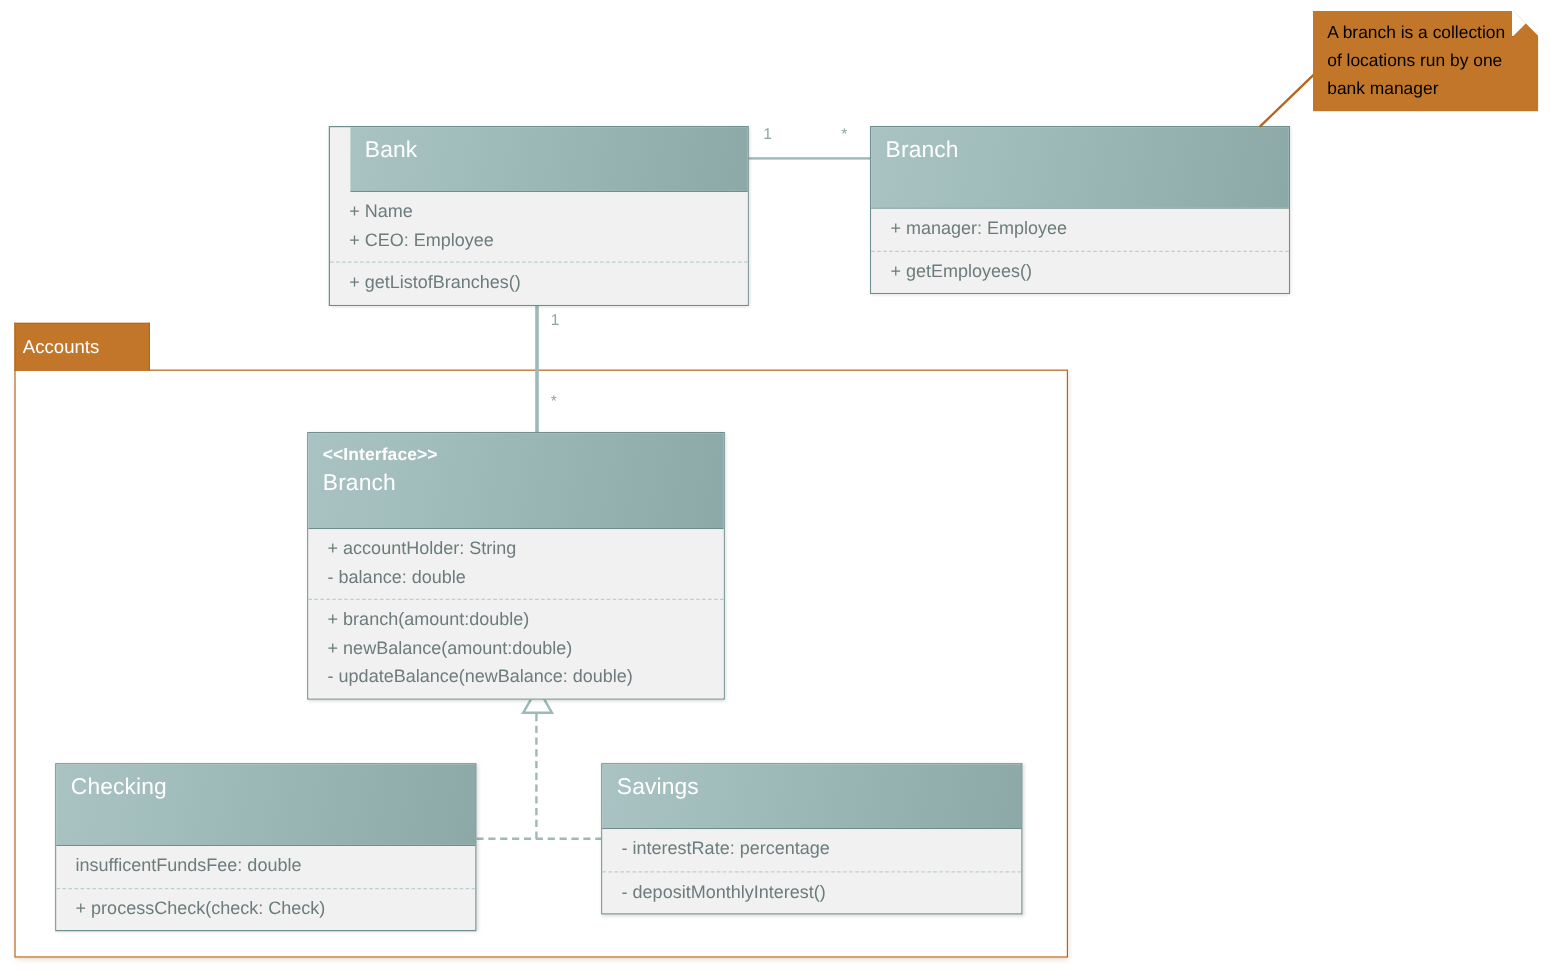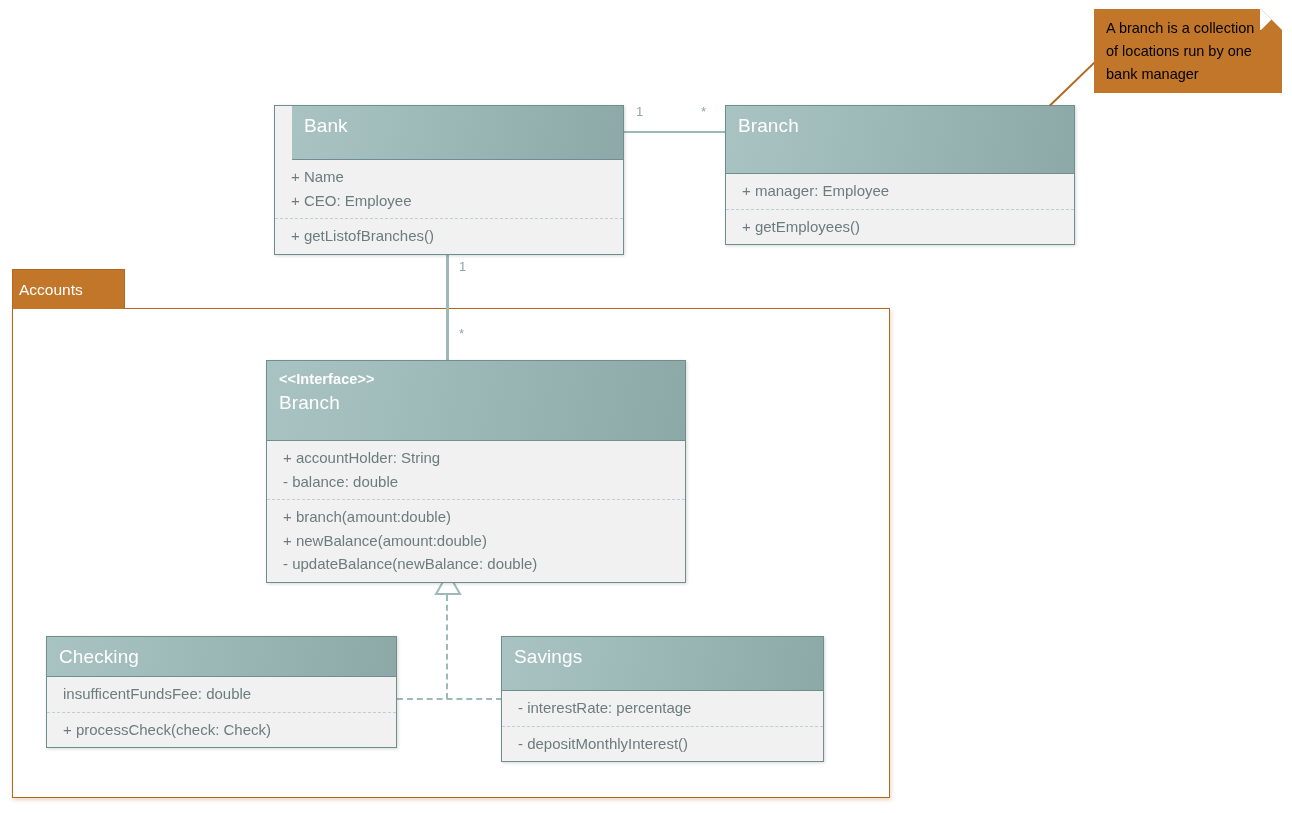--- a/index.html
+++ b/index.html
@@ -190,49 +190,49 @@
       <div class="uml-title">Branch</div>
     </div>
     <div class="uml-compartment">
       <div class="uml-member">+ manager: Employee</div>
     </div>
     <div class="uml-compartment">
       <div class="uml-member">+ getEmployees()</div>
     </div>
   </div>
 
-  <div class="uml-class" style="left:266px; top:360px; width:420px;">
+  <div class="uml-class" style="left:256px; top:360px; width:348px;">
     <div class="uml-header" style="height:80px;">
       <div class="uml-stereotype">&lt;&lt;Interface&gt;&gt;</div>
       <div class="uml-title">Branch</div>
     </div>
     <div class="uml-compartment">
       <div class="uml-member">+ accountHolder: String</div>
       <div class="uml-member">- balance: double</div>
     </div>
     <div class="uml-compartment">
       <div class="uml-member">+ branch(amount:double)</div>
       <div class="uml-member">+ newBalance(amount:double)</div>
       <div class="uml-member">- updateBalance(newBalance: double)</div>
     </div>
   </div>
 
   <div class="uml-class" style="left:46px; top:636px; width:351px;">
-    <div class="uml-header" style="height:40px;">
+    <div class="uml-header" style="height:68px;">
       <div class="uml-title">Checking</div>
     </div>
     <div class="uml-compartment">
       <div class="uml-member">insufficentFundsFee: double</div>
     </div>
     <div class="uml-compartment">
       <div class="uml-member">+ processCheck(check: Check)</div>
     </div>
   </div>
 
-  <div class="uml-class" style="left:501px; top:636px; width:323px;">
+  <div class="uml-class" style="left:501px; top:636px; width:351px;">
     <div class="uml-header" style="height:54px;">
       <div class="uml-title">Savings</div>
     </div>
     <div class="uml-compartment">
       <div class="uml-member">- interestRate: percentage</div>
     </div>
     <div class="uml-compartment">
       <div class="uml-member">- depositMonthlyInterest()</div>
     </div>
   </div>

